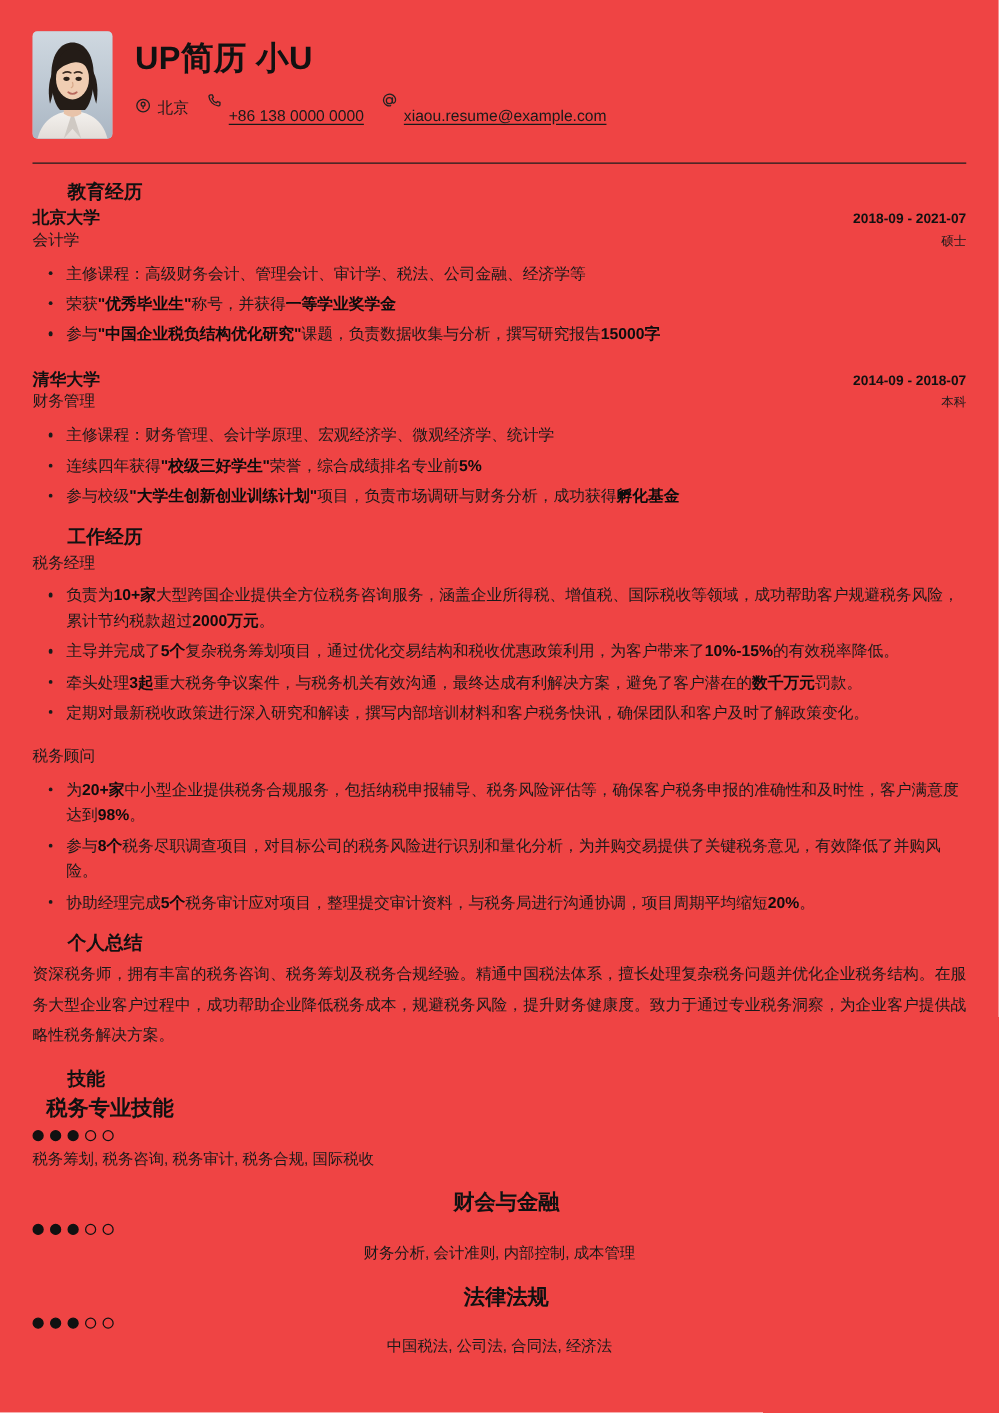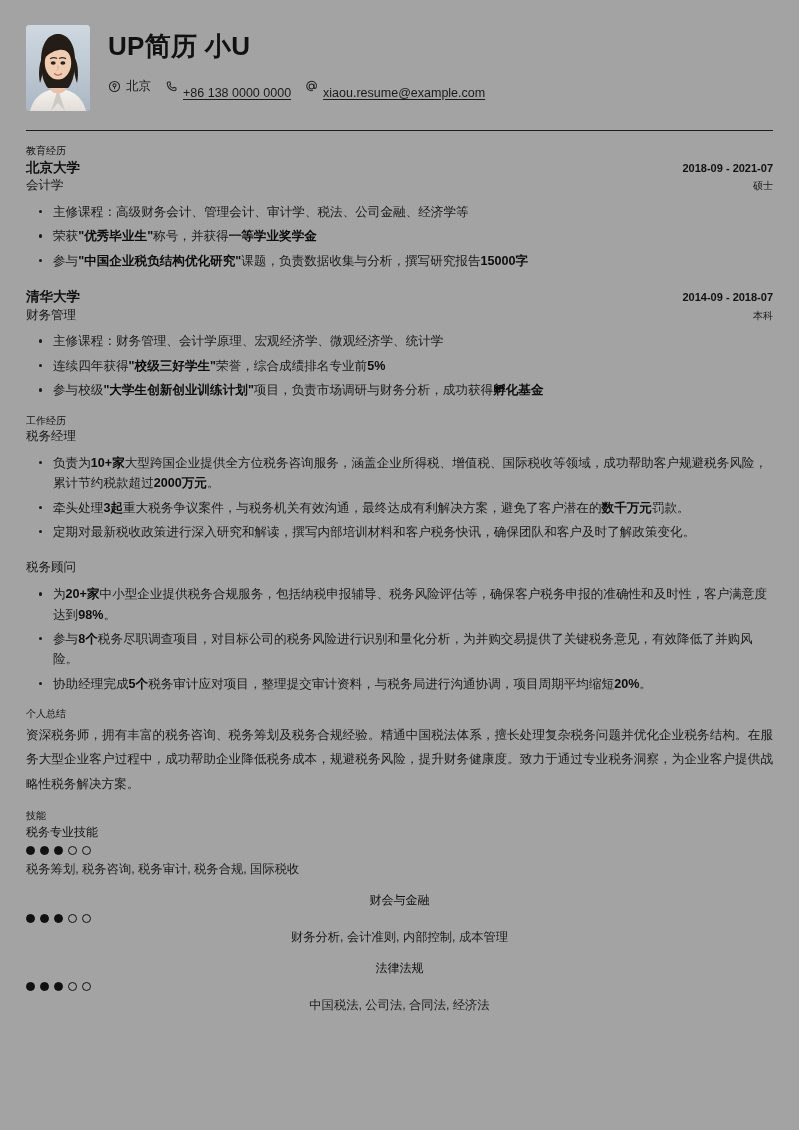--- a/index.html
+++ b/index.html
@@ -9,21 +9,21 @@
   }
   body {
     font-family: "Liberation Sans", "DejaVu Sans", sans-serif;
     color: #111111;
     -webkit-font-smoothing: antialiased;
   }
   .page {
     position: relative;
     width: 799px;
     min-height: 1130px;
-    background: #a3a3a3;
+    background: #ef4444;
     margin: 0 auto;
     box-sizing: border-box;
     padding: 25px 26px 0 26px;
     overflow: hidden;
   }
 
   
   .header {
     display: flex;
     align-items: flex-start;
@@ -56,21 +56,20 @@
     margin-top: 12px;
     display: flex;
     align-items: center;
     flex-wrap: wrap;
     gap: 4px;
     font-size: 12.5px;
     color: #1a1a1a;
   }
   .contact-item {
     display: inline-flex;
-    align-items: center;
     gap: 5px;
     margin-right: 10px;
   }
   .contact-ico {
     display: inline-flex;
     align-items: center;
     justify-content: center;
     width: 13px;
     height: 13px;
     flex: 0 0 auto;
@@ -87,25 +86,26 @@
 
   .rule {
     border: none;
     border-top: 1.3px solid #1d1d1d;
     margin: 19px 0 0 0;
   }
 
   
   .section { margin-top: 13px; }
   .section-title {
-    font-size: 10px;
-    font-weight: normal;
+    font-size: 15px;
+    font-weight: bold;
     color: #111111;
     line-height: 1.35;
     margin-bottom: 1px;
+    margin-left: 28px;
   }
 
   .entry { margin-top: 0; }
   .entry + .entry { margin-top: 17px; }
 
   .entry-head {
     display: flex;
     justify-content: space-between;
     align-items: baseline;
     gap: 20px;
@@ -173,24 +173,25 @@
     line-height: 1.95;
     color: #1a1a1a;
     margin-top: 2px;
     text-align: justify;
   }
 
   
   .skill-group { margin-top: 0; }
   .skill-group + .skill-group { margin-top: 14px; text-align: center; }
   .skill-name {
-    font-size: 12px;
-    font-weight: normal;
+    font-size: 17px;
+    font-weight: bold;
     color: #111111;
     line-height: 1.4;
+    margin-left: 11px;
   }
   .dots {
     display: flex;
     align-items: center;
     gap: 5px;
     margin: 5px 0 5px 0;
   }
   .dot {
     width: 9px;
     height: 9px;
@@ -333,20 +334,21 @@
   <div class="section">
     <div class="section-title">工作经历</div>
 
     <div class="entry">
       <div class="entry-sub">
         <div class="role">税务经理</div>
         <div class="meta"></div>
       </div>
       <ul class="bullets">
           <li>负责为<b>10+家</b>大型跨国企业提供全方位税务咨询服务，涵盖企业所得税、增值税、国际税收等领域，成功帮助客户规避税务风险，累计节约税款超过<b>2000万元</b>。</li>
+          <li>主导并完成了<b>5个</b>复杂税务筹划项目，通过优化交易结构和税收优惠政策利用，为客户带来了<b>10%-15%</b>的有效税率降低。</li>
           <li>牵头处理<b>3起</b>重大税务争议案件，与税务机关有效沟通，最终达成有利解决方案，避免了客户潜在的<b>数千万元</b>罚款。</li>
           <li>定期对最新税收政策进行深入研究和解读，撰写内部培训材料和客户税务快讯，确保团队和客户及时了解政策变化。</li>
         </ul>
     </div>
 
     <div class="entry">
       <div class="entry-sub">
         <div class="role">税务顾问</div>
         <div class="meta"></div>
       </div>

